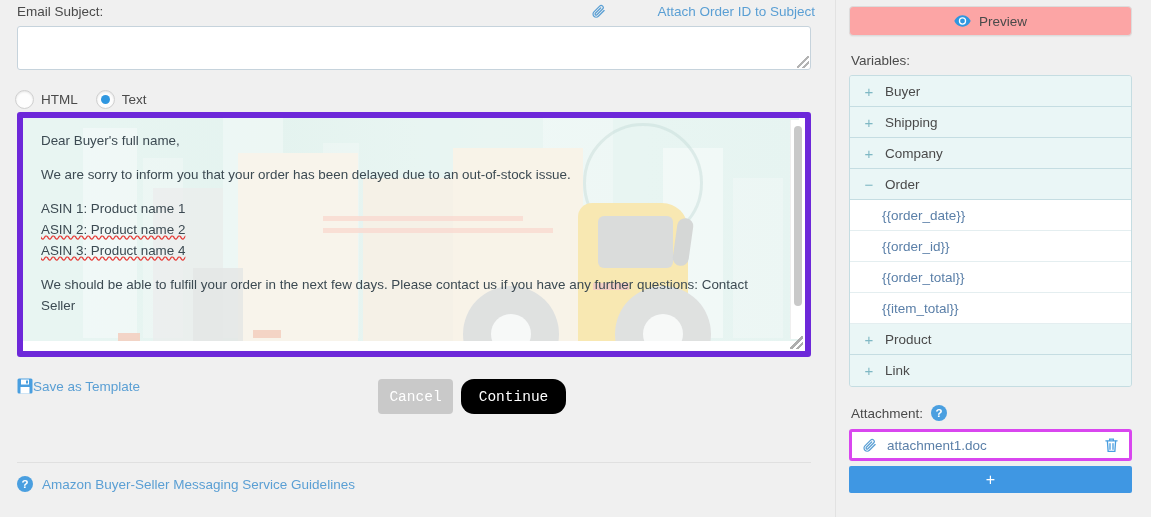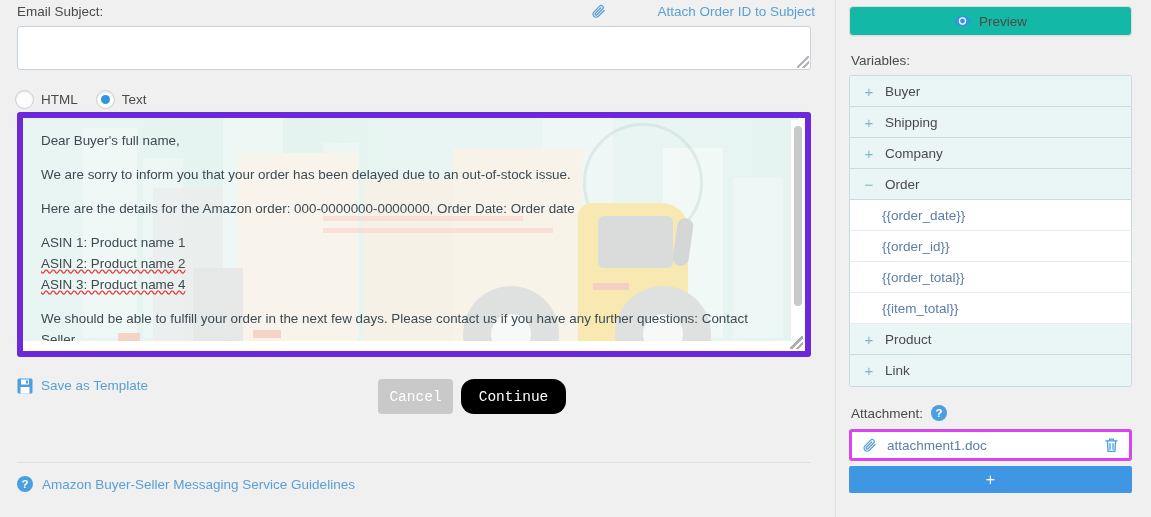--- a/index.html
+++ b/index.html
@@ -160,21 +160,21 @@
     width: 13px; height: 13px;
     background:
       linear-gradient(135deg, transparent 0 45%, #9a9a9a 45% 58%, transparent 58% 100%),
       linear-gradient(135deg, transparent 0 72%, #9a9a9a 72% 84%, transparent 84% 100%);
     opacity: .8;
   }
 
   
   .save-tpl {
     position: absolute; left: 17px; top: 378px;
-    display: flex; align-items: flex-start; gap: 8px;
+    display: flex; align-items: center; gap: 0;
     color: #5a9fd4; font-size: 13.5px; cursor: pointer;
   }
   .floppy { width: 16px; height: 16px; display:inline-block; }
   .btn-row {
     position: absolute; left: 378px; top: 379px;
     display: flex; gap: 8px; align-items: center;
   }
   .btn {
     border: none; border-radius: 4px;
     font-family: Liberation Mono, monospace;
@@ -206,21 +206,21 @@
   .gap { width: 8px; height: 517px; background: #f0f0f0; border-left: 1px solid #e2e2e2; }
   .sidebar {
     width: 308px; height: 517px;
     background: #f0f0f0;
     padding: 4px 6px 0 6px;
     position: relative;
   }
   .preview-btn {
     margin-top: 2px;
     width: 283px; height: 30px;
-    background: #14b8a6;
+    background: #fca5a5;
     border: 1px solid #dcdcdc;
     border-radius: 4px;
     display: flex; align-items: center; justify-content: center; gap: 9px;
     font-size: 13.5px; color: #4a4a4a;
     cursor: pointer;
     box-shadow: 0 1px 1px rgba(0,0,0,.04);
   }
   .eye { width: 16px; height: 12px; display: inline-block; }
   .vars-label { margin: 17px 0 7px 2px; font-size: 13.5px; color: #4a4a4a; }
   .vars-list { width: 283px; border: 1px solid #c5dde2; border-radius: 3px; overflow: hidden; }
@@ -328,21 +328,20 @@
           <div class="truck-strip2"></div>
           <div class="wheel w1"></div>
             <div class="wheel w2"></div>
           <div class="wheel-in w1i"></div>
             <div class="wheel-in w2i"></div>
         </div>
 
         <div class="editor-text">
           <p>Dear Buyer's full name,</p>
           <p>We are sorry to inform you that your order has been delayed due to an out-of-stock issue.</p>
-          <p>Here are the details for the Amazon order: 000-0000000-0000000, Order Date: Order date</p>
           <p class="tight">ASIN 1: Product name 1</p>
           <p class="tight misspell">ASIN 2: Product name 2</p>
           <p class="misspell">ASIN 3: Product name 4</p>
           <p class="tight">We should be able to fulfill your order in the next few days. Please contact us if you have any further questions: Contact Seller</p>
 
         </div>
       </div>
 
       <div class="scrollbar">
         <div class="scrollthumb"></div>

